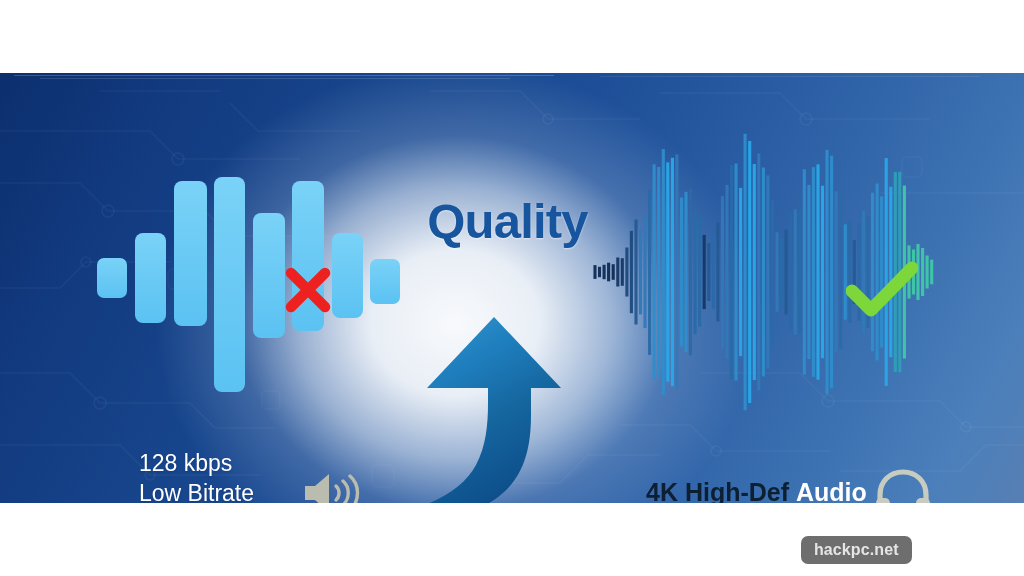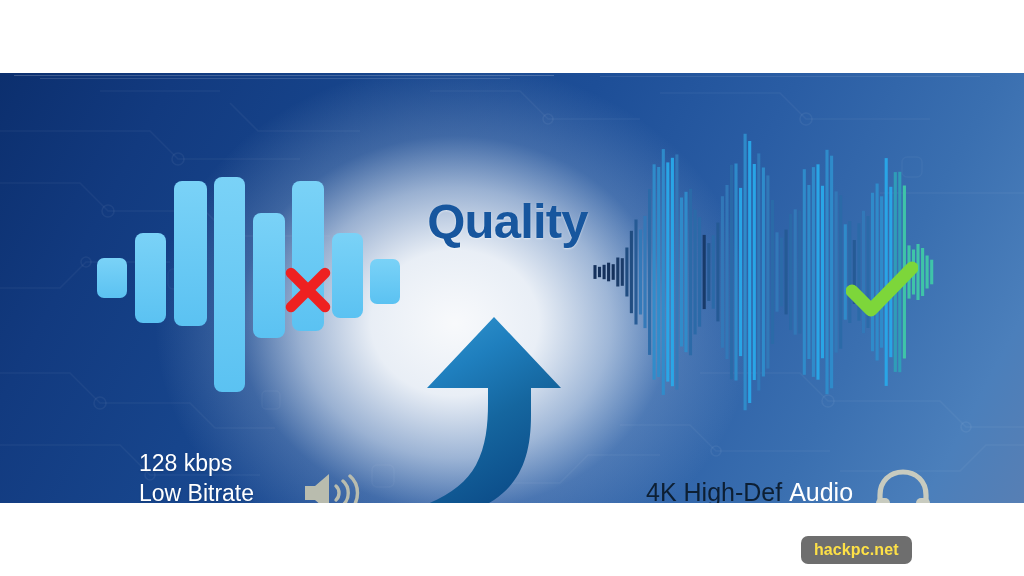--- a/index.html
+++ b/index.html
@@ -68,31 +68,31 @@
     position:absolute; left:139px; top:375px; width:220px;
     color:#ffffff; font-size:23px; line-height:1.32; font-weight:400;
     text-shadow:0 1px 2px rgba(10,40,85,0.35);
   }
   #leftcap span{ display:block; white-space:nowrap; }
   #speakericon{ position:absolute; left:303px; top:398px; width:58px; height:44px; }
 
   
   #rightcap{
     position:absolute; left:646px; top:407px;
-    font-size:25px; line-height:1; white-space:nowrap;
+    font-size:25px; line-height:1; white-space:nowrap;font-weight:bold;
   }
   #rightcap .dark{ color:#0d1f33; }
   #rightcap .light{ color:#ffffff; }
   #headseticon{ position:absolute; left:872px; top:394px; width:62px; height:62px; }
 
   
   #watermark{
     position:absolute; left:801px; top:536px; height:28px;
     padding:0 13px; border-radius:7px; background:#6e6e6e;
-    color:#fde047; font-size:16px; font-weight:bold;
+    color:#e5e5e5; font-size:16px; font-weight:bold;
     display:flex; align-items:center; letter-spacing:0.1px;
   }
 </style>
 </head>
 <body>
 
 <div id="stage">
 
   <div id="banner">
 

